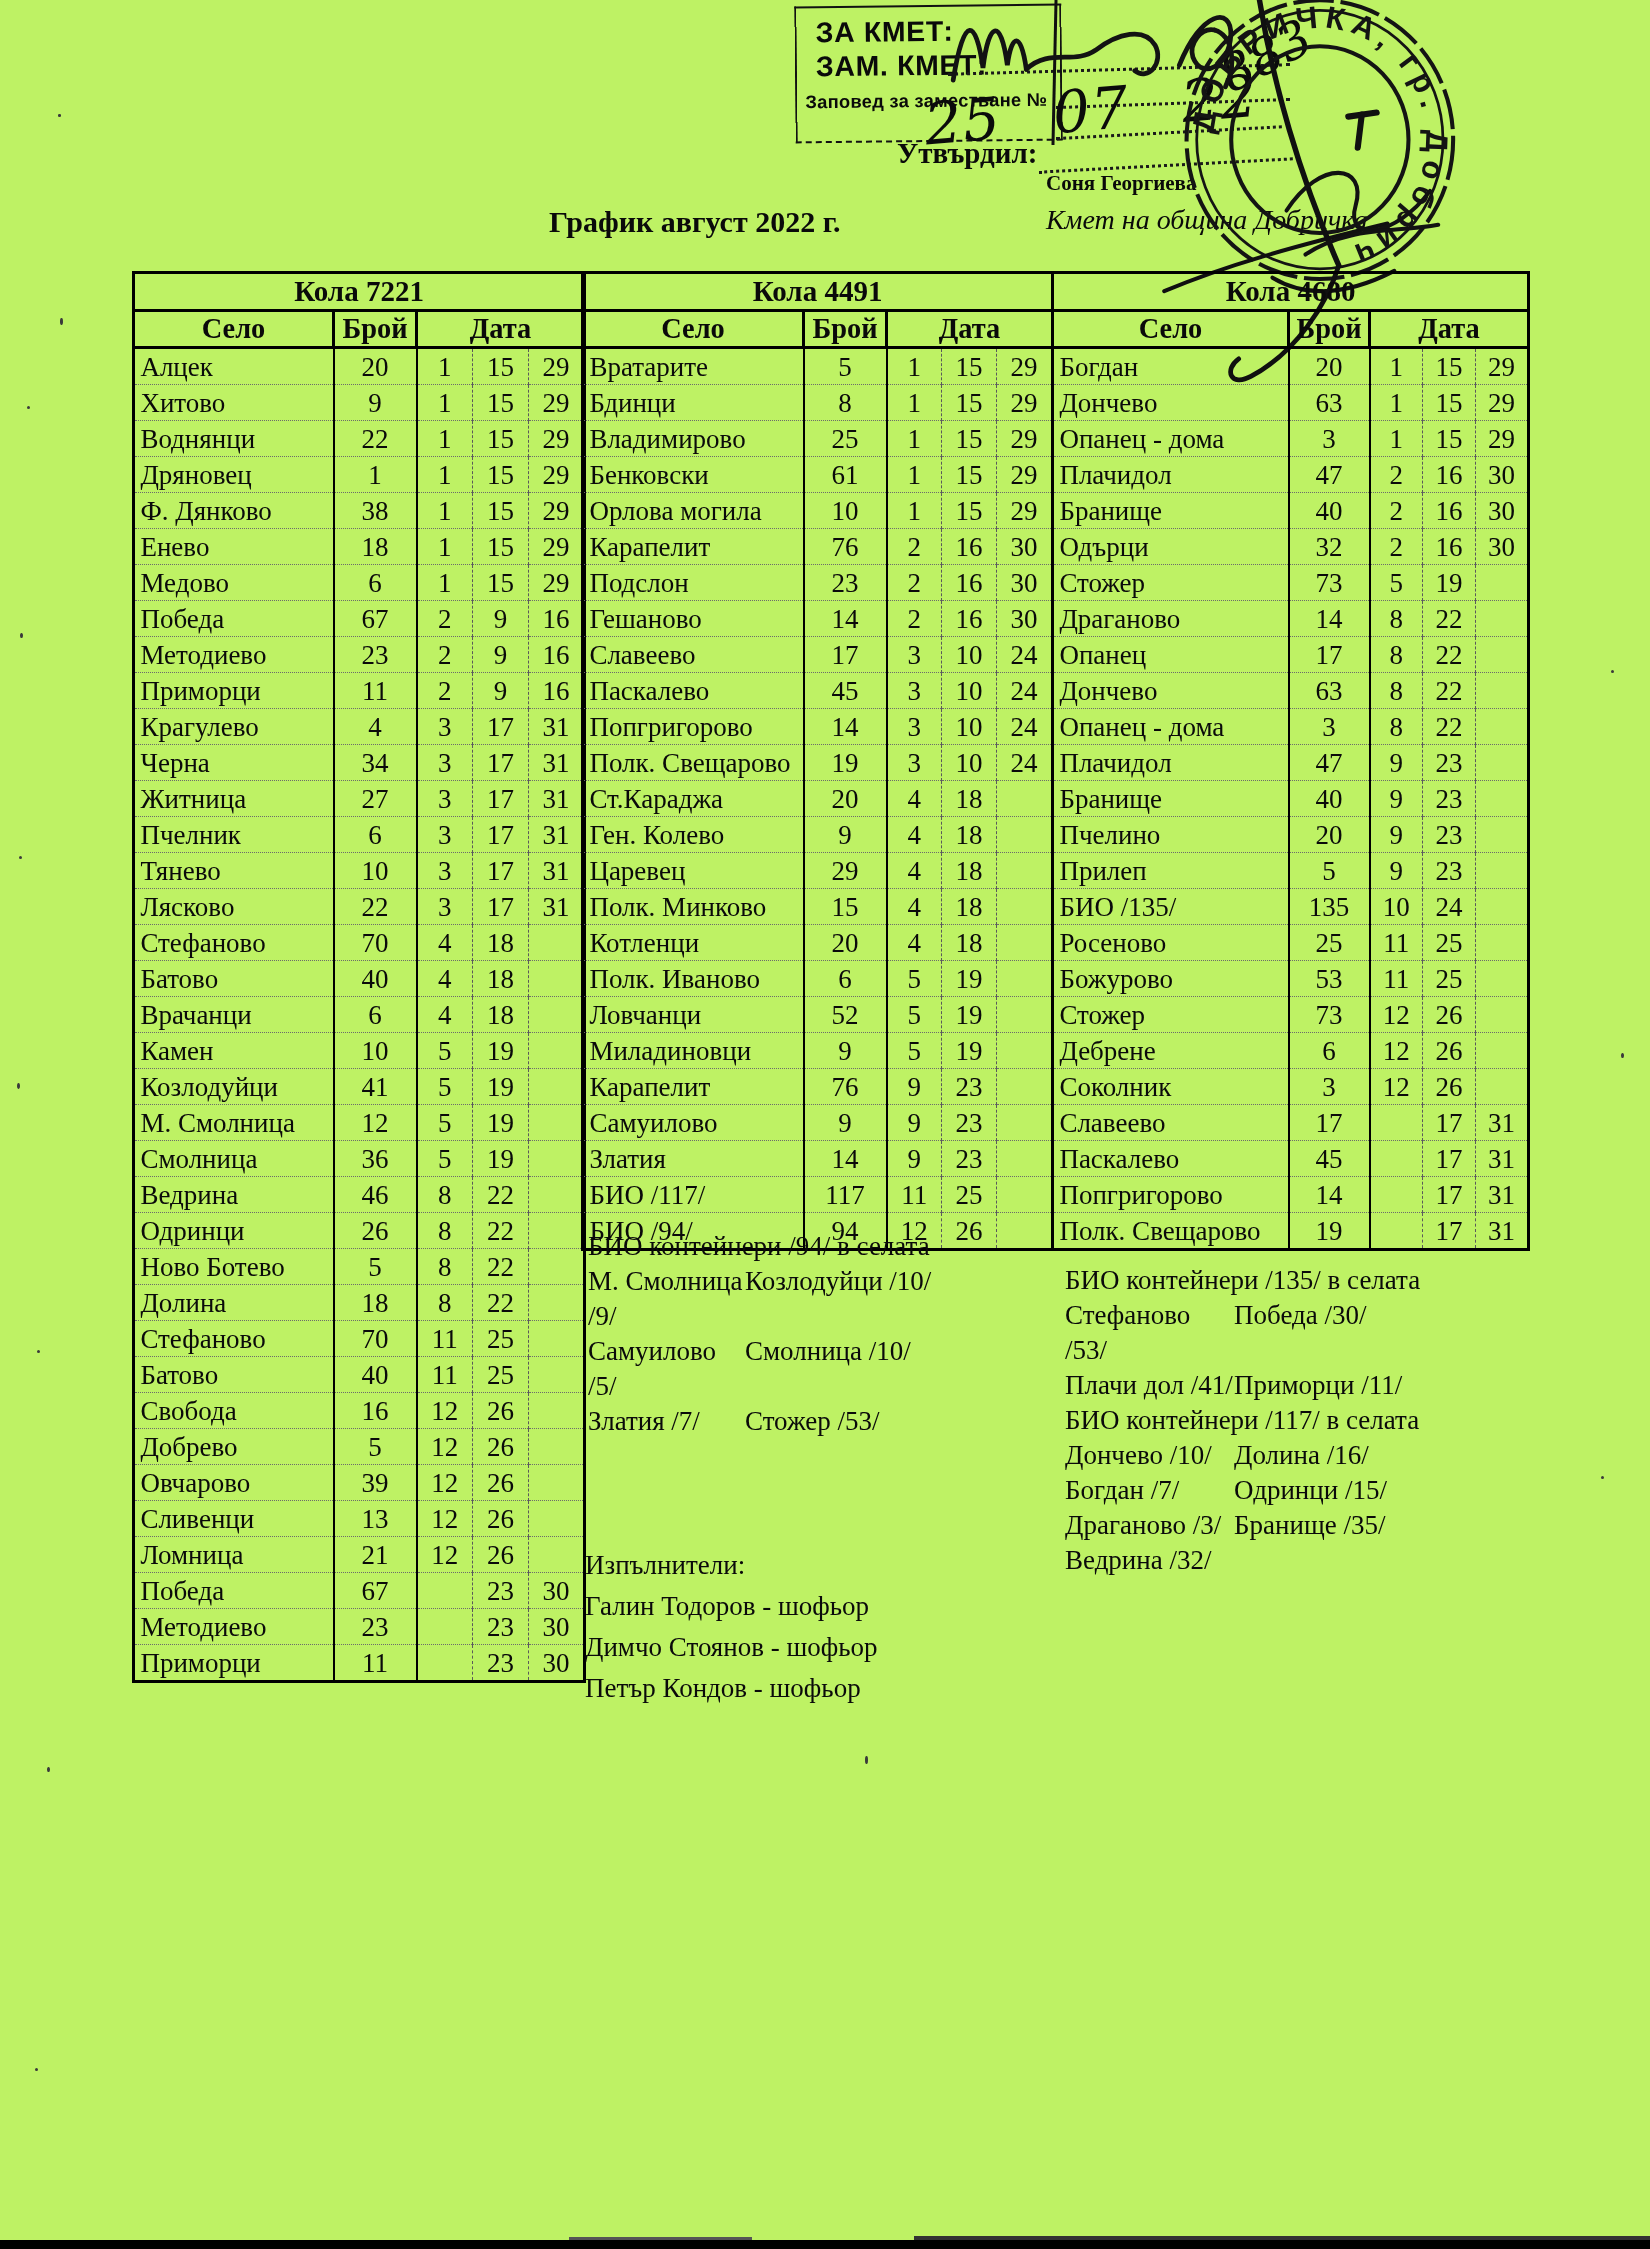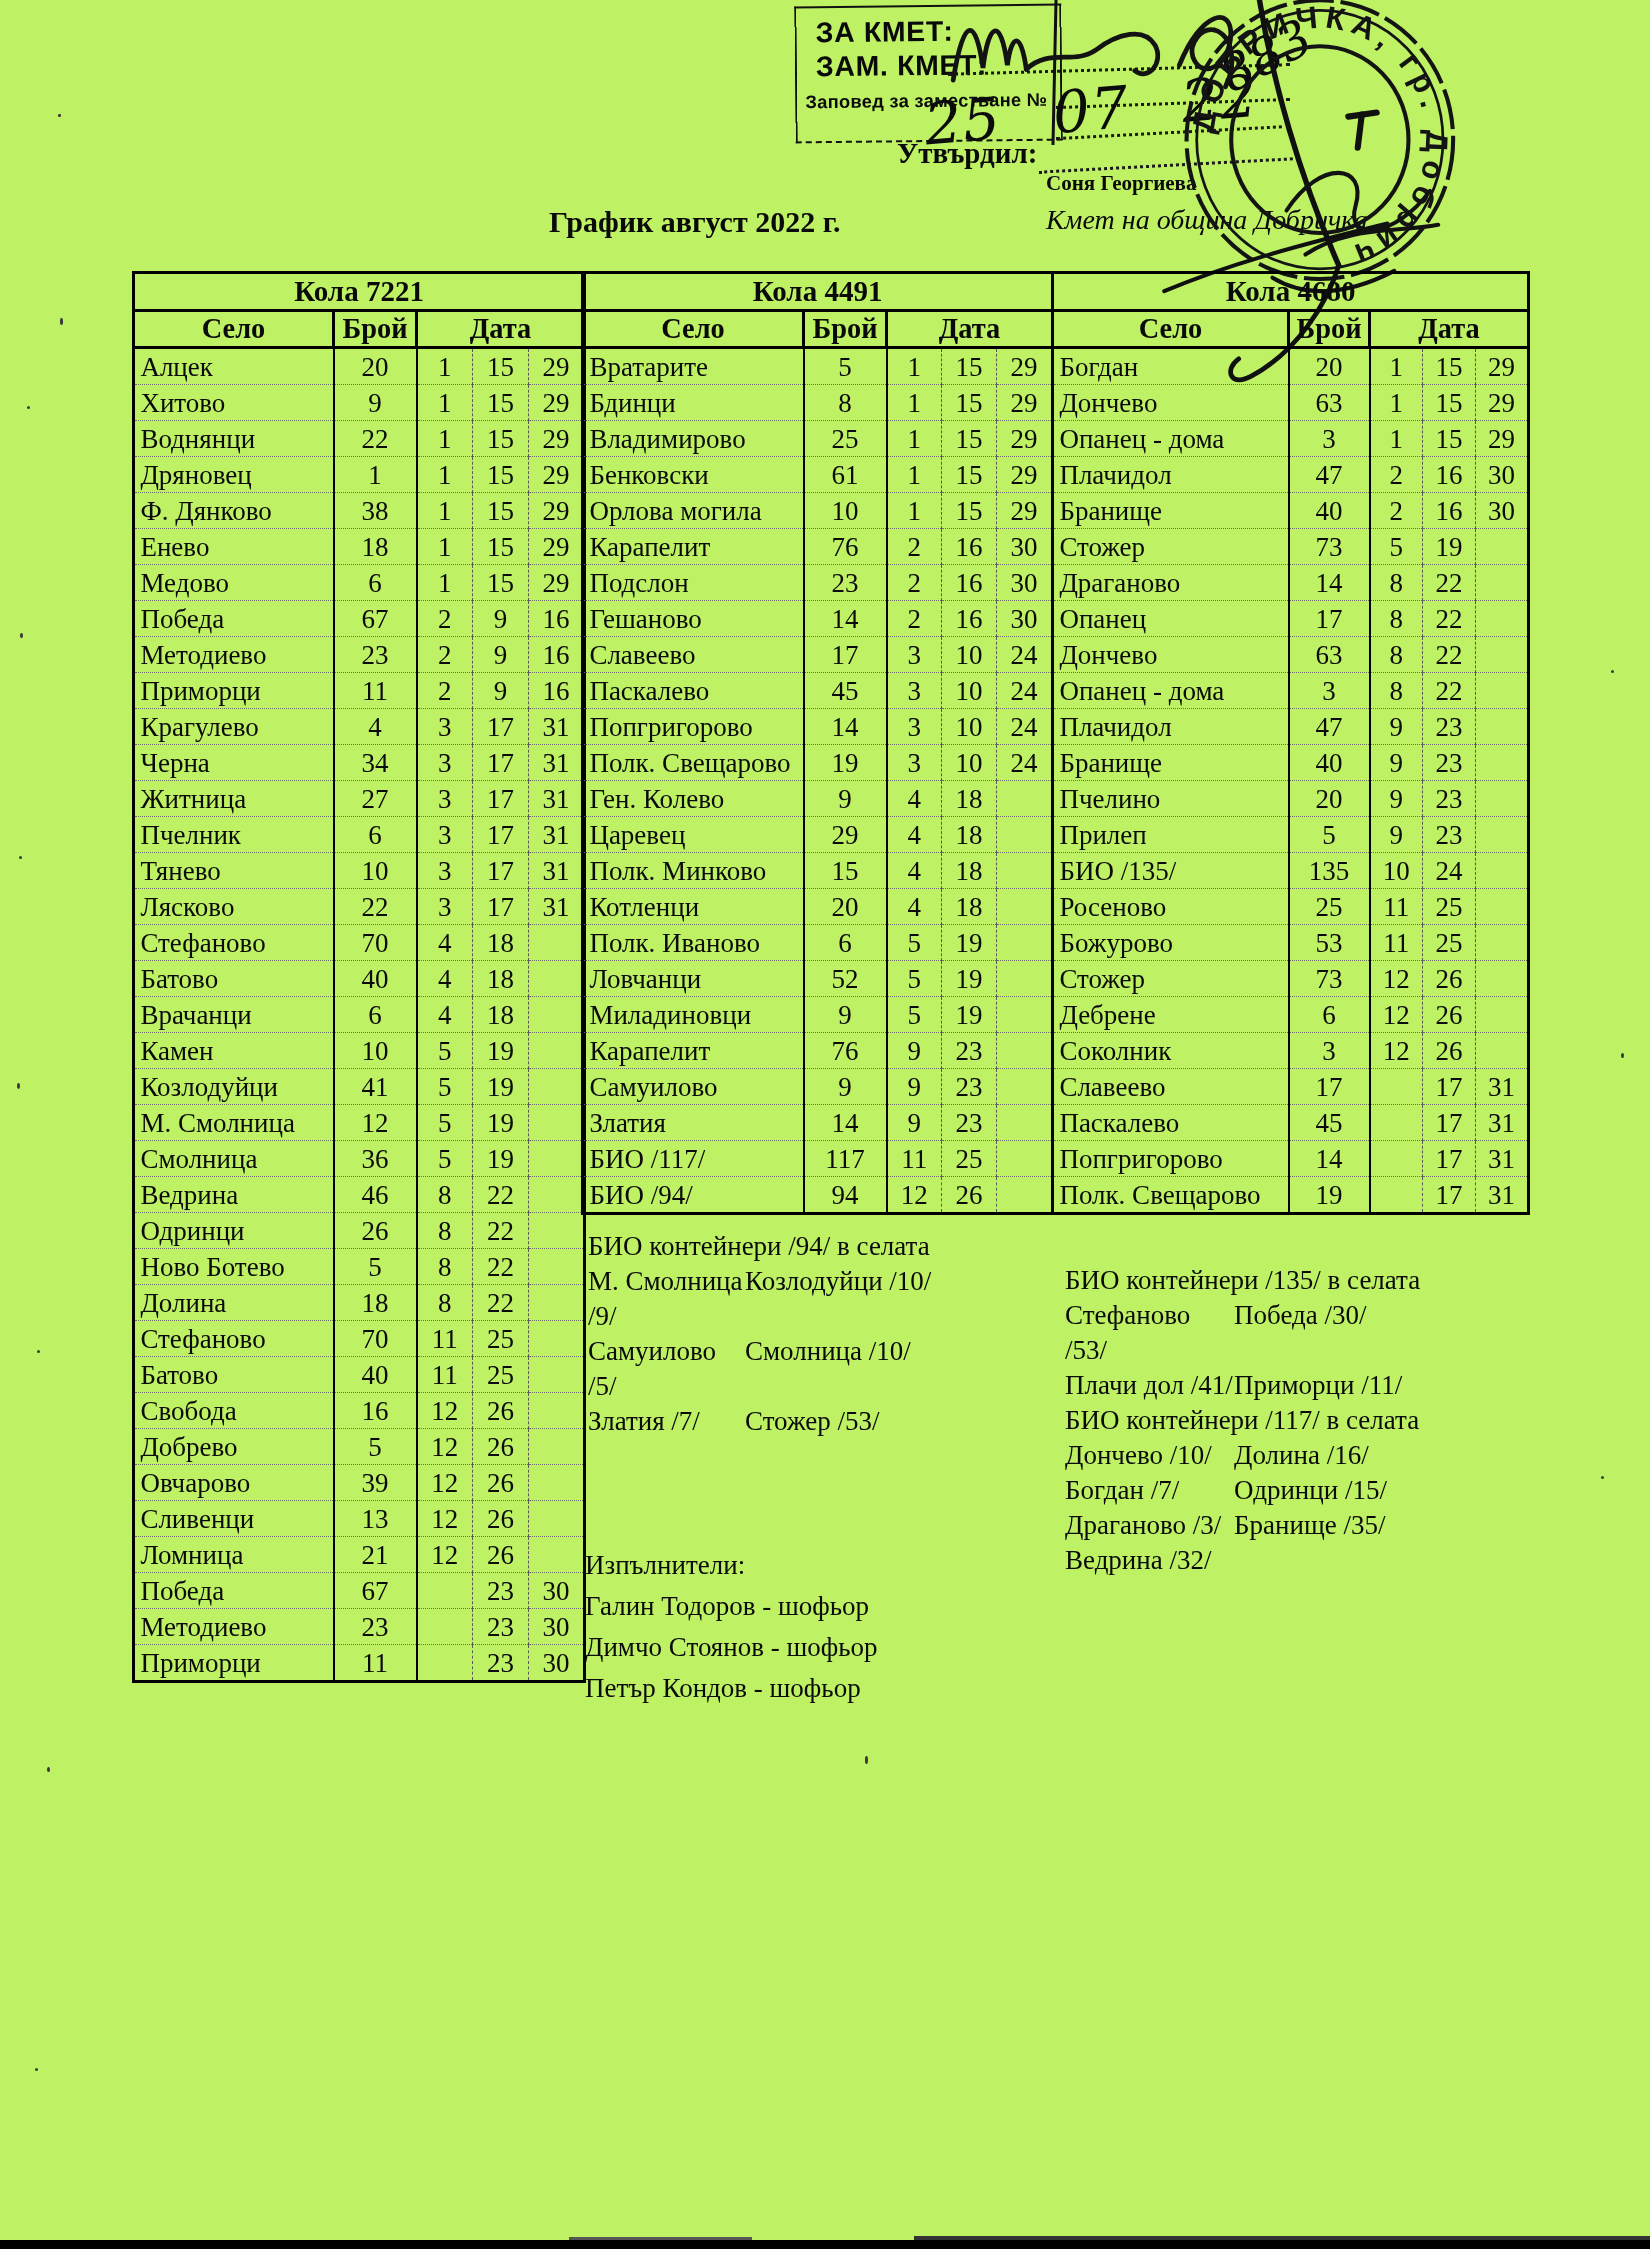--- a/index.html
+++ b/index.html
@@ -489,20 +489,27 @@
           <td class="d3">24</td>
         </tr>
         <tr>
           <td class="v">Полк. Свещарово</td>
           <td class="c">19</td>
           <td class="d1">3</td>
           <td class="d2">10</td>
           <td class="d3">24</td>
         </tr>
         <tr>
+          <td class="v">Ст.Караджа</td>
+          <td class="c">20</td>
+          <td class="d1">4</td>
+          <td class="d2">18</td>
+          <td class="d3"></td>
+        </tr>
+        <tr>
           <td class="v">Ген. Колево</td>
           <td class="c">9</td>
           <td class="d1">4</td>
           <td class="d2">18</td>
           <td class="d3"></td>
         </tr>
         <tr>
           <td class="v">Царевец</td>
           <td class="c">29</td>
           <td class="d1">4</td>
@@ -625,20 +632,27 @@
         <tr>
           <td class="v">Плачидол</td>
           <td class="c">47</td>
           <td class="d1">2</td>
           <td class="d2">16</td>
           <td class="d3">30</td>
         </tr>
         <tr>
           <td class="v">Бранище</td>
           <td class="c">40</td>
+          <td class="d1">2</td>
+          <td class="d2">16</td>
+          <td class="d3">30</td>
+        </tr>
+        <tr>
+          <td class="v">Одърци</td>
+          <td class="c">32</td>
           <td class="d1">2</td>
           <td class="d2">16</td>
           <td class="d3">30</td>
         </tr>
         <tr>
           <td class="v">Стожер</td>
           <td class="c">73</td>
           <td class="d1">5</td>
           <td class="d2">19</td>
           <td class="d3"></td>

